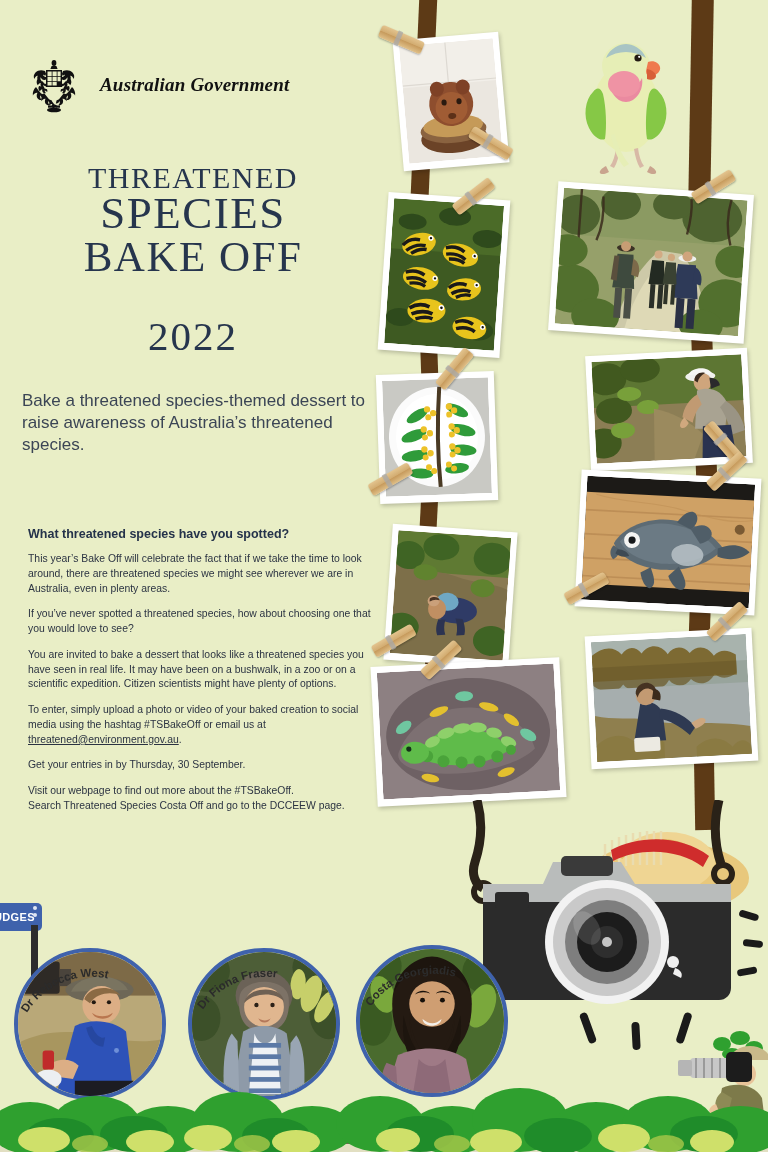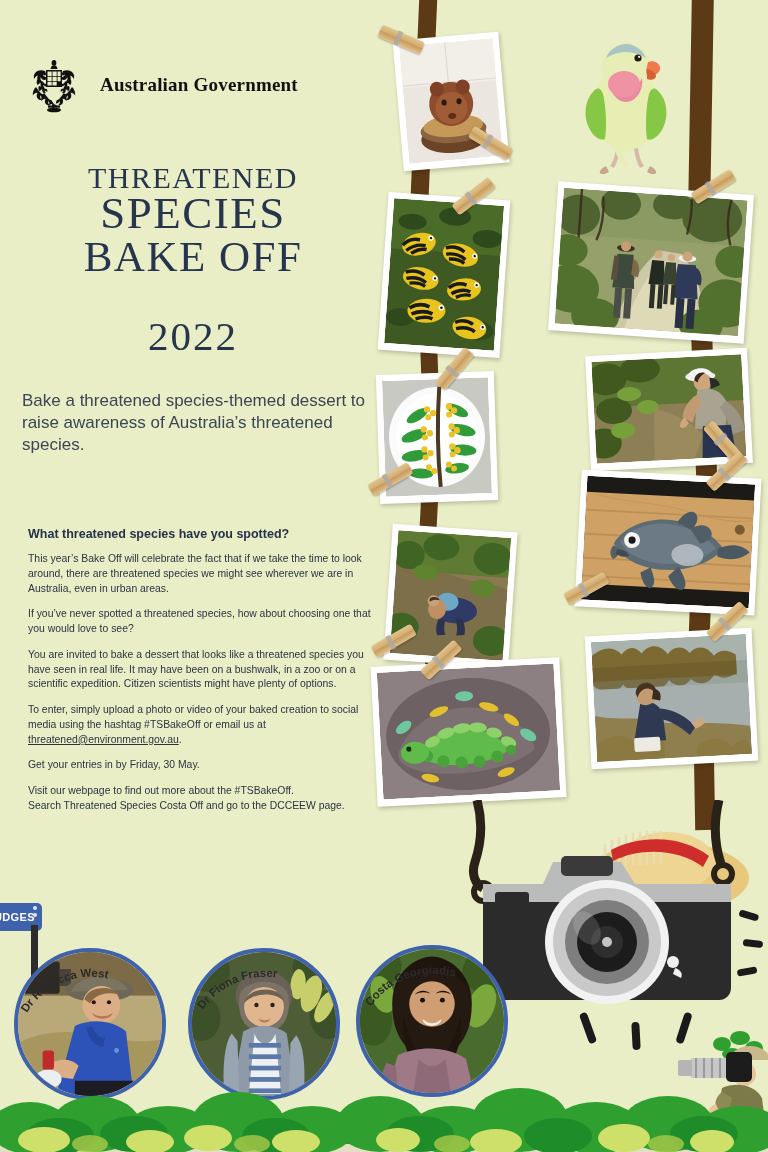--- a/index.html
+++ b/index.html
@@ -16,21 +16,21 @@
   .strap.s1{left:414px;top:-6px;width:18px;height:250px;transform:rotate(2.5deg);}
   .strap.s2{left:420px;top:240px;width:17px;height:200px;transform:rotate(-2deg);}
   .strap.s3{left:420px;top:430px;width:17px;height:180px;transform:rotate(3deg);}
   .strap.s4{left:425px;top:600px;width:16px;height:120px;transform:rotate(-2deg);}
   .strap.s5{left:689px;top:-6px;width:22px;height:330px;transform:rotate(1deg);}
   .strap.s6{left:694px;top:320px;width:21px;height:190px;transform:rotate(-2deg);}
   .strap.s7{left:690px;top:500px;width:21px;height:200px;transform:rotate(2deg);}
   .strap.s8{left:694px;top:690px;width:20px;height:140px;transform:rotate(-1deg);}
 
   
-  .gov-head{position:absolute;left:22px;top:55px;display:flex;align-items:center;gap:14px;}
+  .gov-head{position:absolute;left:22px;top:55px;display:flex;align-items:center;gap:14px;font-style:italic;}
   .crest{width:64px;height:60px;}
   .gov-word{font-family:"Liberation Serif",serif;font-weight:bold;font-size:19px;color:#111;letter-spacing:.2px;}
 
   
   .title{position:absolute;left:18px;top:163px;width:350px;text-align:center;
     font-family:"Liberation Serif",serif;color:#26354d;line-height:.97;}
   .t1{font-size:30px;letter-spacing:1.5px;}
   .t2{font-size:45px;letter-spacing:1.5px;}
   .t3{font-size:43px;letter-spacing:1.5px;}
   .t4{font-size:41px;letter-spacing:2px;margin-top:40px;}
@@ -150,25 +150,25 @@
     <div class="t1">THREATENED</div>
     <div class="t2">SPECIES</div>
     <div class="t3">BAKE OFF</div>
     <div class="t4">2022</div>
   </div>
 
   <div class="lead">Bake a threatened species-themed dessert to raise awareness of Australia’s threatened species.</div>
 
   <div class="body-copy">
     <p class="bh">What threatened species have you spotted?</p>
-    <p class="bp">This year’s Bake Off will celebrate the fact that if we take the time to look around, there are threatened species we might see wherever we are in Australia, even in urban areas.</p>
+    <p class="bp">This year’s Bake Off will celebrate the fact that if we take the time to look around, there are threatened species we might see wherever we are in Australia, even in plenty areas.</p>
     <p class="bp">If you’ve never spotted a threatened species, how about choosing one that you would love to see?</p>
     <p class="bp">You are invited to bake a dessert that looks like a threatened species you have seen in real life. It may have been on a bushwalk, in a zoo or on a scientific expedition. Citizen scientists might have plenty of options.</p>
     <p class="bp"><span>To enter, simply upload a photo or video of your baked creation to social media using the hashtag #TSBakeOff or email us at </span><a href="#">threatened@environment.gov.au</a><span>.</span></p>
-    <p class="bp">Get your entries in by Friday, 30 May.</p>
+    <p class="bp">Get your entries in by Thursday, 30 September.</p>
     <p class="bp"><span>Visit our webpage to find out more about the #TSBakeOff.</span><br><span>Search Threatened Species Costa Off and go to the DCCEEW page.</span></p>
   </div>
 
   <svg style="position:absolute;left:566px;top:22px;width:120px;height:160px;" viewBox="0 0 120 160">
     <ellipse cx="60" cy="86" rx="33" ry="44" fill="#e8eeb3"></ellipse>
     <path d="M27 70c-8 8-10 24-4 36 5 10 12 13 16 11 2-12 1-33-2-45-3-8-7-6-10-2z" fill="#86c846"></path>
     <path d="M93 70c8 8 10 24 4 36-5 10-12 13-16 11-2-12-1-33 2-45 3-8 7-6 10-2z" fill="#86c846"></path>
     <ellipse cx="60" cy="44" rx="24" ry="23" fill="#e6eeb6"></ellipse>
     <path d="M40 36c4-10 14-14 20-14s16 4 20 14c-6-4-13-6-20-6s-14 2-20 6z" fill="#a8c4c4"></path>
     <path d="M44 56c4 12 28 12 32 0 2 12-6 24-16 24s-18-12-16-24z" fill="#ea8aa0"></path>

